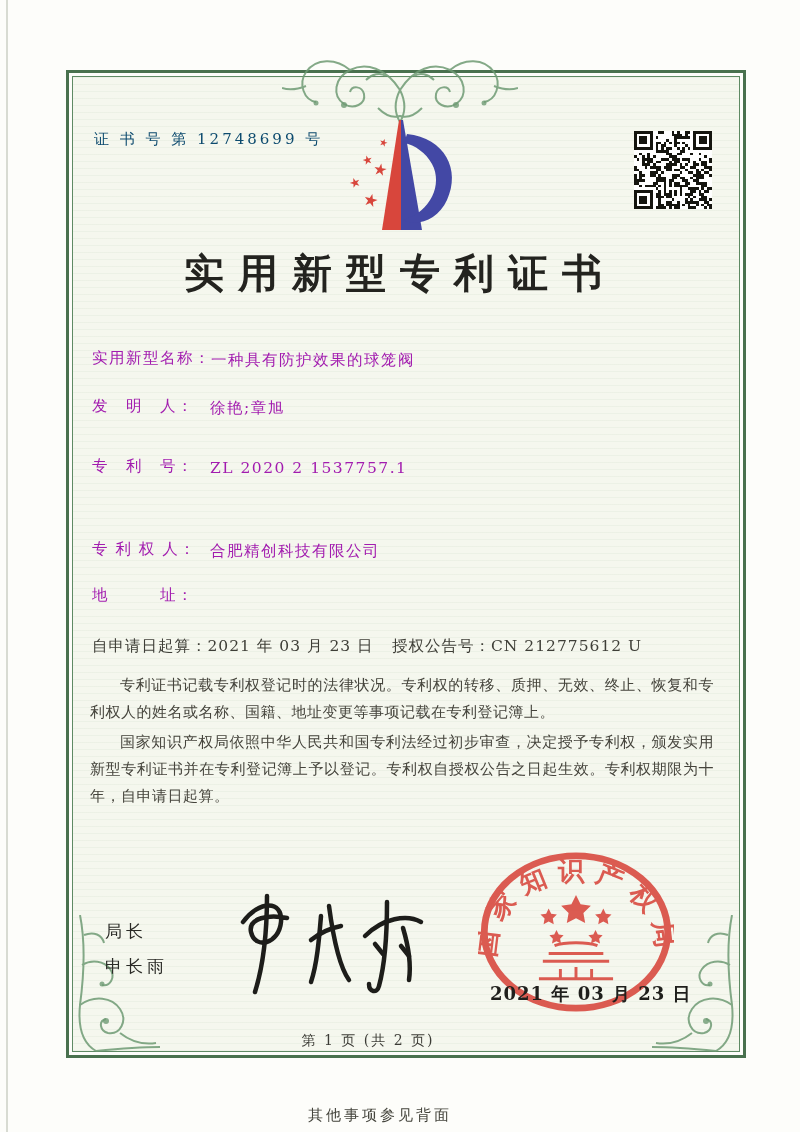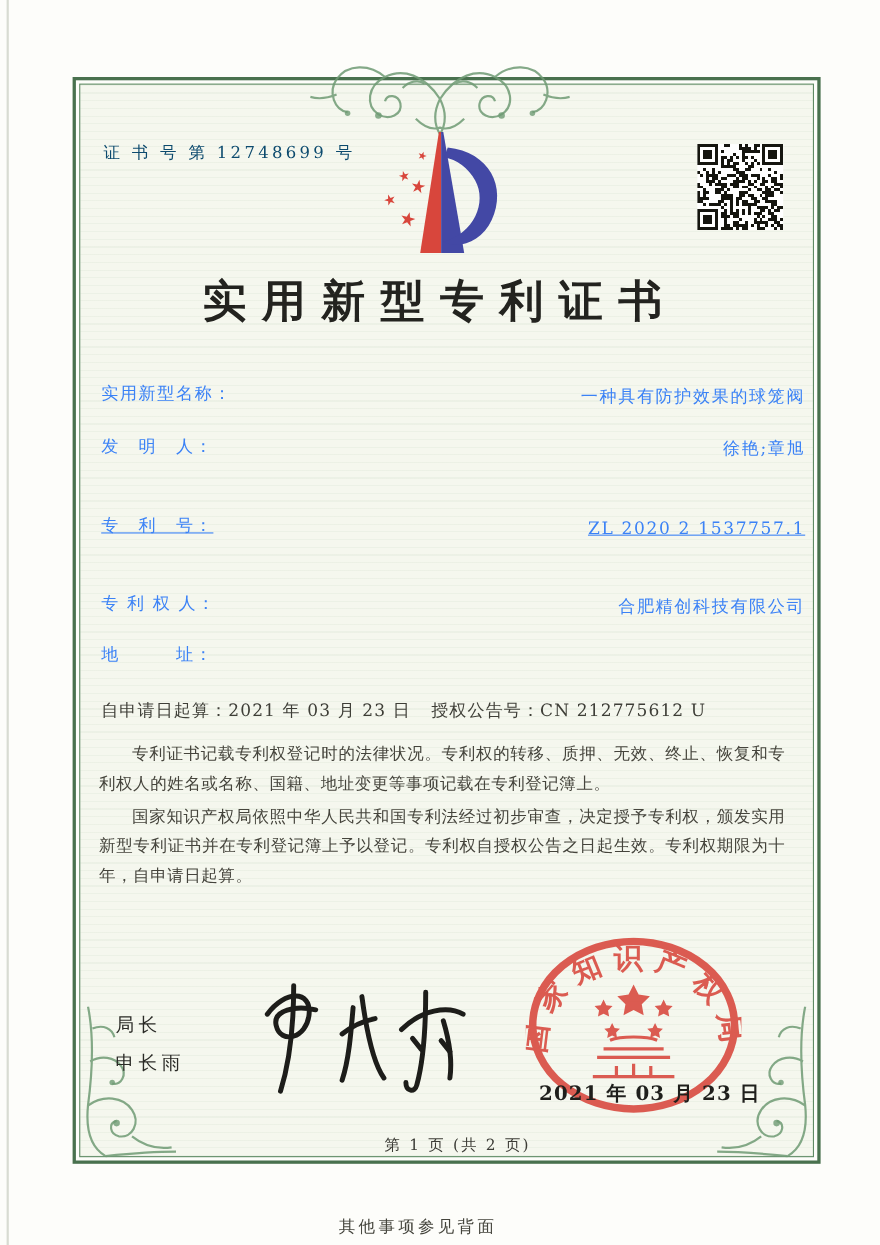--- a/index.html
+++ b/index.html
@@ -18,38 +18,38 @@
   .cert-no{position:absolute;left:94px;top:130px;font-size:15px;letter-spacing:3px;color:#0c4a6e;}
   
   .logo{position:absolute;left:335px;top:112px;width:135px;height:128px;}
   .star{position:absolute;color:#d8463c;line-height:1;}
   
   .qr{position:absolute;left:634px;top:131px;width:78px;height:78px;background:#fff;}
   .title{position:absolute;left:0;top:246px;width:800px;text-align:center;
          font-size:40px;font-weight:bold;letter-spacing:14px;color:#23231f;}
   
   .field-row{position:absolute;left:92px;width:640px;display:flex;font-size:15.5px;
-             letter-spacing:1.5px;color:#3b82f6;justify-content:space-between;}
+             letter-spacing:1.5px;color:#a21caf;}
   .f-label{flex:0 0 118px;white-space:nowrap;}
   .f-value{flex:0 0 auto;max-width:500px;line-height:1.65;}
   .grant-row{position:absolute;left:92px;top:636px;width:640px;font-size:15.5px;
              letter-spacing:1px;color:#3e3e37;display:flex;}
   .grant-left{flex:0 0 300px;}
   .body-text{position:absolute;left:90px;top:672px;width:624px;font-size:15px;
              line-height:1.82;color:#45443c;text-align:justify;letter-spacing:0.5px;}
   .body-text p{margin:0 0 2px 0;text-indent:2em;}
   
   .seal{position:absolute;left:478px;top:852px;width:196px;height:160px;}
   .seal-date{position:absolute;left:490px;top:982px;font-size:18px;font-weight:bold;
              letter-spacing:1px;color:#1f1f1c;white-space:nowrap;}
   .sig-title{position:absolute;left:105px;top:920px;font-size:17px;letter-spacing:4px;color:#2a2a26;}
   .sig-name{position:absolute;left:105px;top:955px;font-size:17px;letter-spacing:4px;color:#2a2a26;}
   .signature{position:absolute;left:225px;top:888px;width:200px;height:110px;}
   .page-num{position:absolute;left:0;top:1032px;width:736px;text-align:center;
-            font-size:14px;letter-spacing:2px;color:#3c3c36;padding-left:48px;}
+            font-size:14px;letter-spacing:2px;color:#3c3c36;}
   .back-note{position:absolute;left:0;top:1082px;width:760px;text-align:center;
              font-size:15px;letter-spacing:3px;color:#44443c;margin-top:24px;}
   .ornament{position:absolute;}
 </style>
 </head>
 <body>
 
 <div class="page">
   <div class="scan-edge"></div>
 
@@ -441,21 +441,21 @@
     <div class="title">实用新型专利证书</div>
 
     <div class="field-row" style="top:348px;">
       <span class="f-label">实用新型名称：</span>
       <span class="f-value">一种具有防护效果的球笼阀</span>
     </div>
     <div class="field-row" style="top:396px;">
       <span class="f-label">发　明　人：</span>
       <span class="f-value">徐艳;章旭</span>
     </div>
-    <div class="field-row" style="top:468px;text-decoration:underline;">
+    <div class="field-row" style="top:456px;">
       <span class="f-label">专　利　号：</span>
       <span class="f-value">ZL 2020 2 1537757.1</span>
     </div>
     <div class="field-row" style="top:539px;">
       <span class="f-label">专 利 权 人：</span>
       <span class="f-value">合肥精创科技有限公司</span>
     </div>
     <div class="field-row" style="top:585px;">
       <span class="f-label">地　　　址：</span>
     </div>

